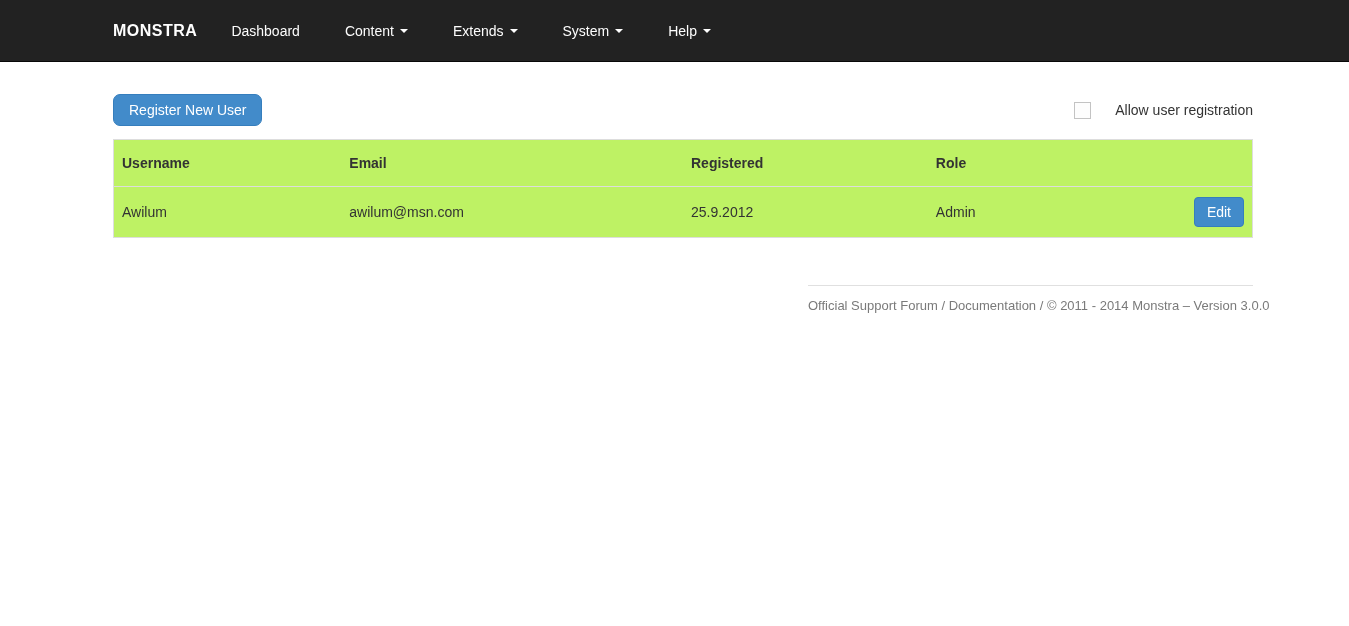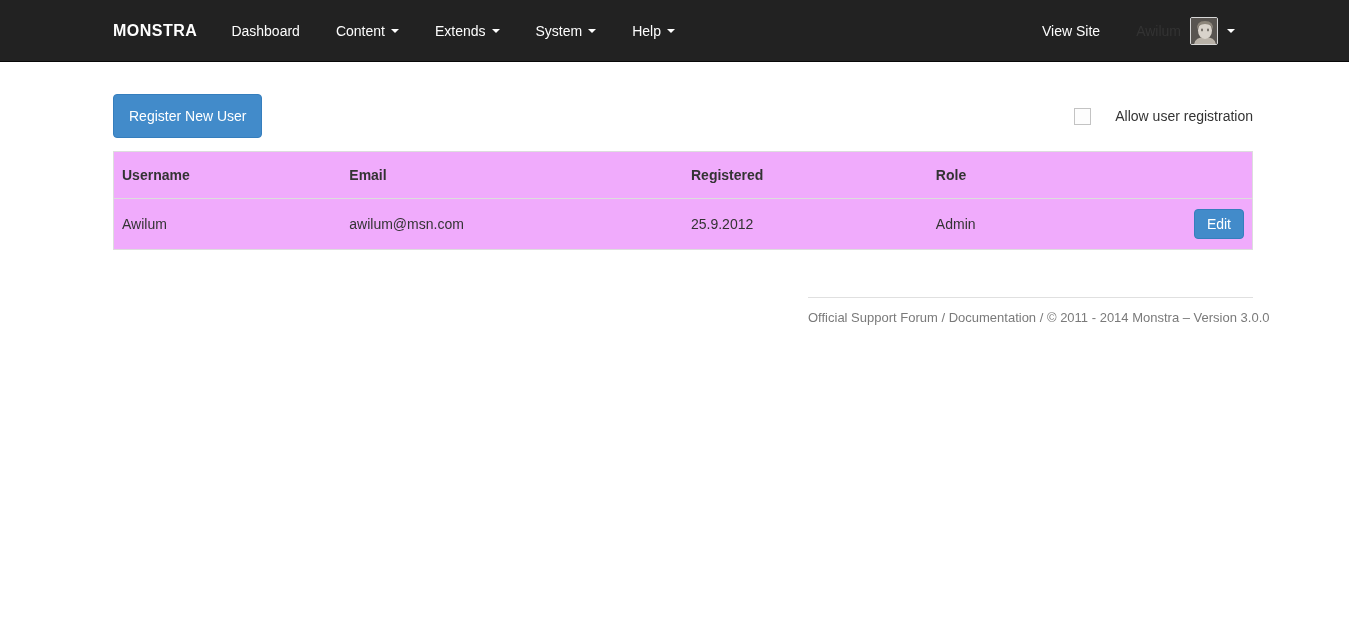--- a/index.html
+++ b/index.html
@@ -27,20 +27,21 @@
     font-weight: bold;
     letter-spacing: 0.5px;
     margin-right: 16px;
     cursor: pointer;
   }
   .nav-list {
     display: flex;
     list-style: none;
     align-items: flex-start;
     height: 100%;
+    gap: 9px;
   }
   .nav-item {
     color: #fdfdfd;
     padding: 0 18px;
     height: 100%;
     display: flex;
     align-items: center;
     gap: 6px;
     cursor: pointer;
     white-space: nowrap;
@@ -96,21 +97,21 @@
   .btn {
     display: inline-block;
     background: #428bca;
     border: 1px solid #357ebd;
     color: #ffffff;
     font-size: 14px;
     font-family: "Liberation Sans", sans-serif;
     border-radius: 4px;
     cursor: pointer;
   }
-  .btn-register { padding: 13px 15px; }
+  .btn-register { padding: 7px 15px; border-radius: 7px; }
   .allow-reg {
     display: flex;
     align-items: center;
     gap: 24px;
     color: #333333;
     font-size: 14px;
     cursor: pointer;
   }
   .allow-reg input[type="checkbox"] {
     appearance: none;
@@ -121,21 +122,21 @@
     margin: 0;
     cursor: pointer;
   }
 
   
   .users-table {
     width: 100%;
     margin-top: 13px;
     border-collapse: collapse;
     border: 1px solid #dddddd;
-    background: #f0abfc;
+    background: #bef264;
   }
   .users-table th {
     text-align: left;
     font-weight: bold;
     color: #333333;
     font-size: 14px;
     padding: 15px 8px;
     border-bottom: 1px solid #dddddd;
   }
   .users-table td {
@@ -194,39 +195,20 @@
     <li class="nav-item">
       <span>System</span>
       <span class="caret"></span>
     </li>
     <li class="nav-item">
       <span>Help</span>
       <span class="caret"></span>
     </li>
   </ul>
 
-  <div class="nav-right">
-    <div class="nav-item">
-      <span>View Site</span>
-    </div>
-    <div class="user-menu">
-      <span>Awilum</span>
-      <span class="avatar">
-        <svg width="28" height="28" viewBox="0 0 28 28" xmlns="http://www.w3.org/2000/svg">
-          <rect width="28" height="28" fill="#585450"></rect>
-          <path d="M3 28 Q3 19 14 19 Q25 19 25 28 Z" fill="#b9b2a8"></path>
-          <ellipse cx="14" cy="12.5" rx="7" ry="8.5" fill="#d9d3cb"></ellipse>
-          <path d="M6 12 Q5 3 14 3 Q23 3 22 12 Q21 6 14 6 Q7 6 6 12 Z" fill="#8c857a"></path>
-          <ellipse cx="11" cy="12" rx="1" ry="1.4" fill="#6f6a63"></ellipse>
-          <ellipse cx="17" cy="12" rx="1" ry="1.4" fill="#6f6a63"></ellipse>
-        </svg>
-      </span>
-      <span class="caret"></span>
-    </div>
-  </div>
 </div>
 
 <div class="container">
 
 
   <div class="toolbar">
     <button class="btn btn-register">Register New User</button>
 
     <label class="allow-reg">
       <input type="checkbox" style="">

